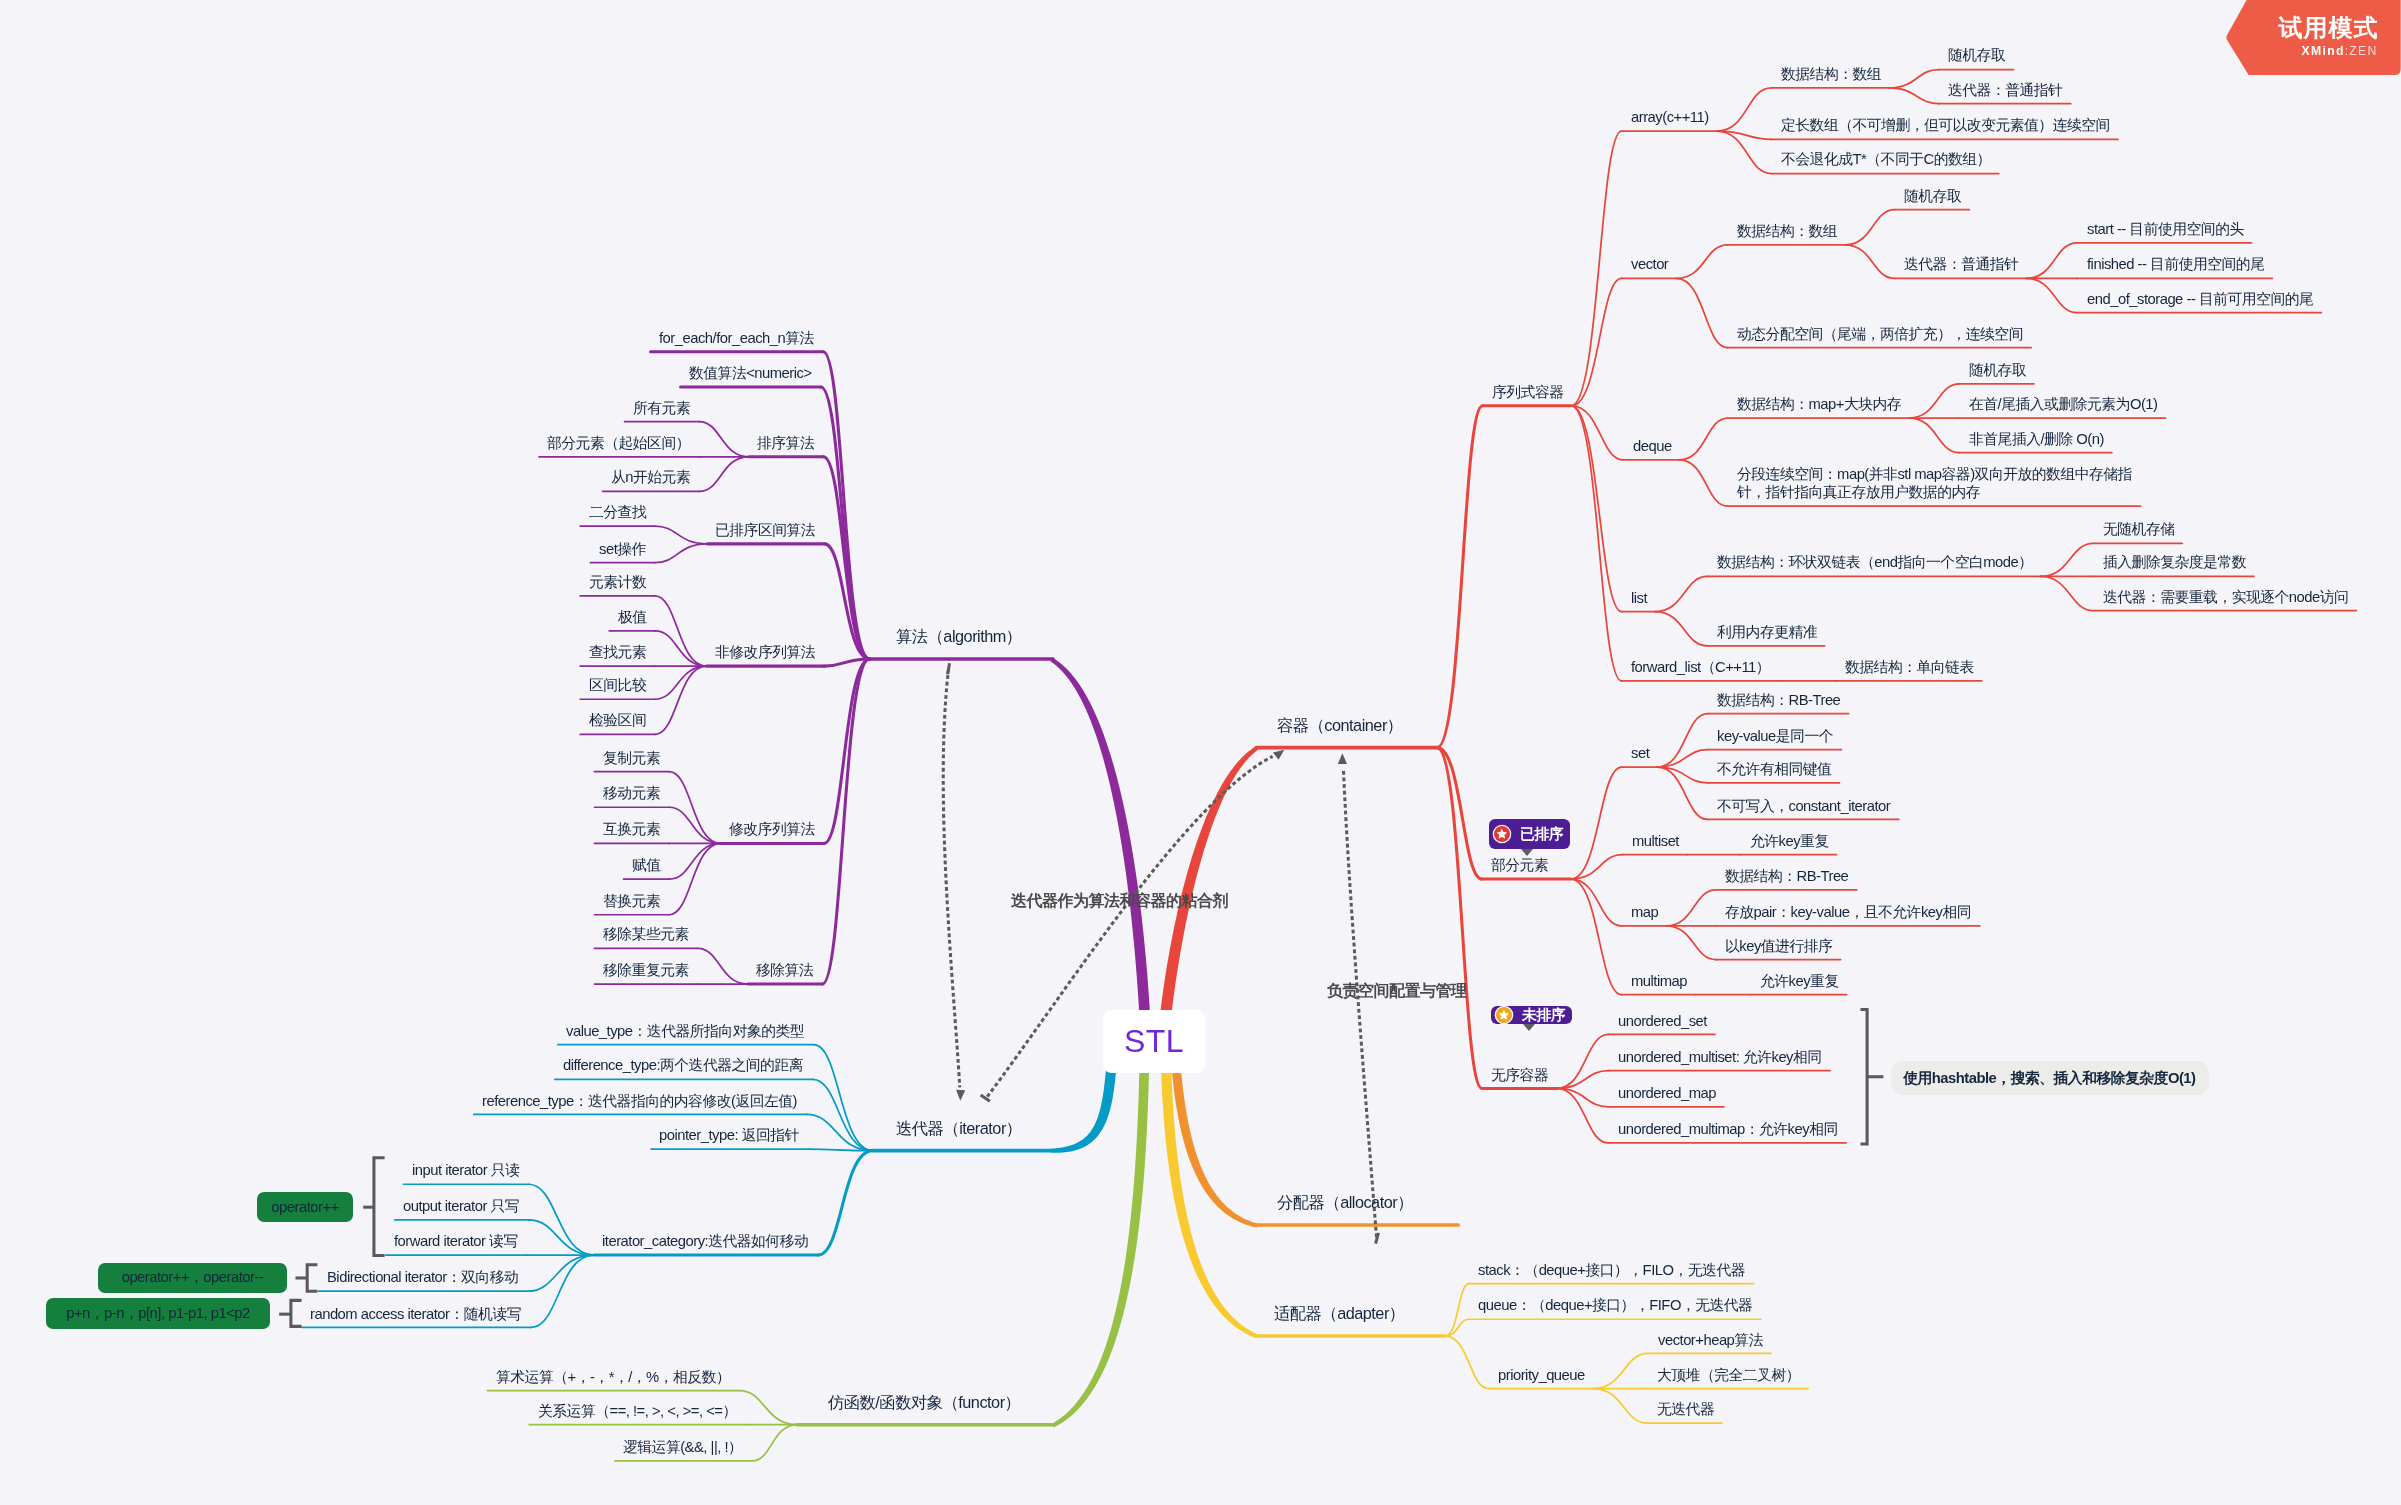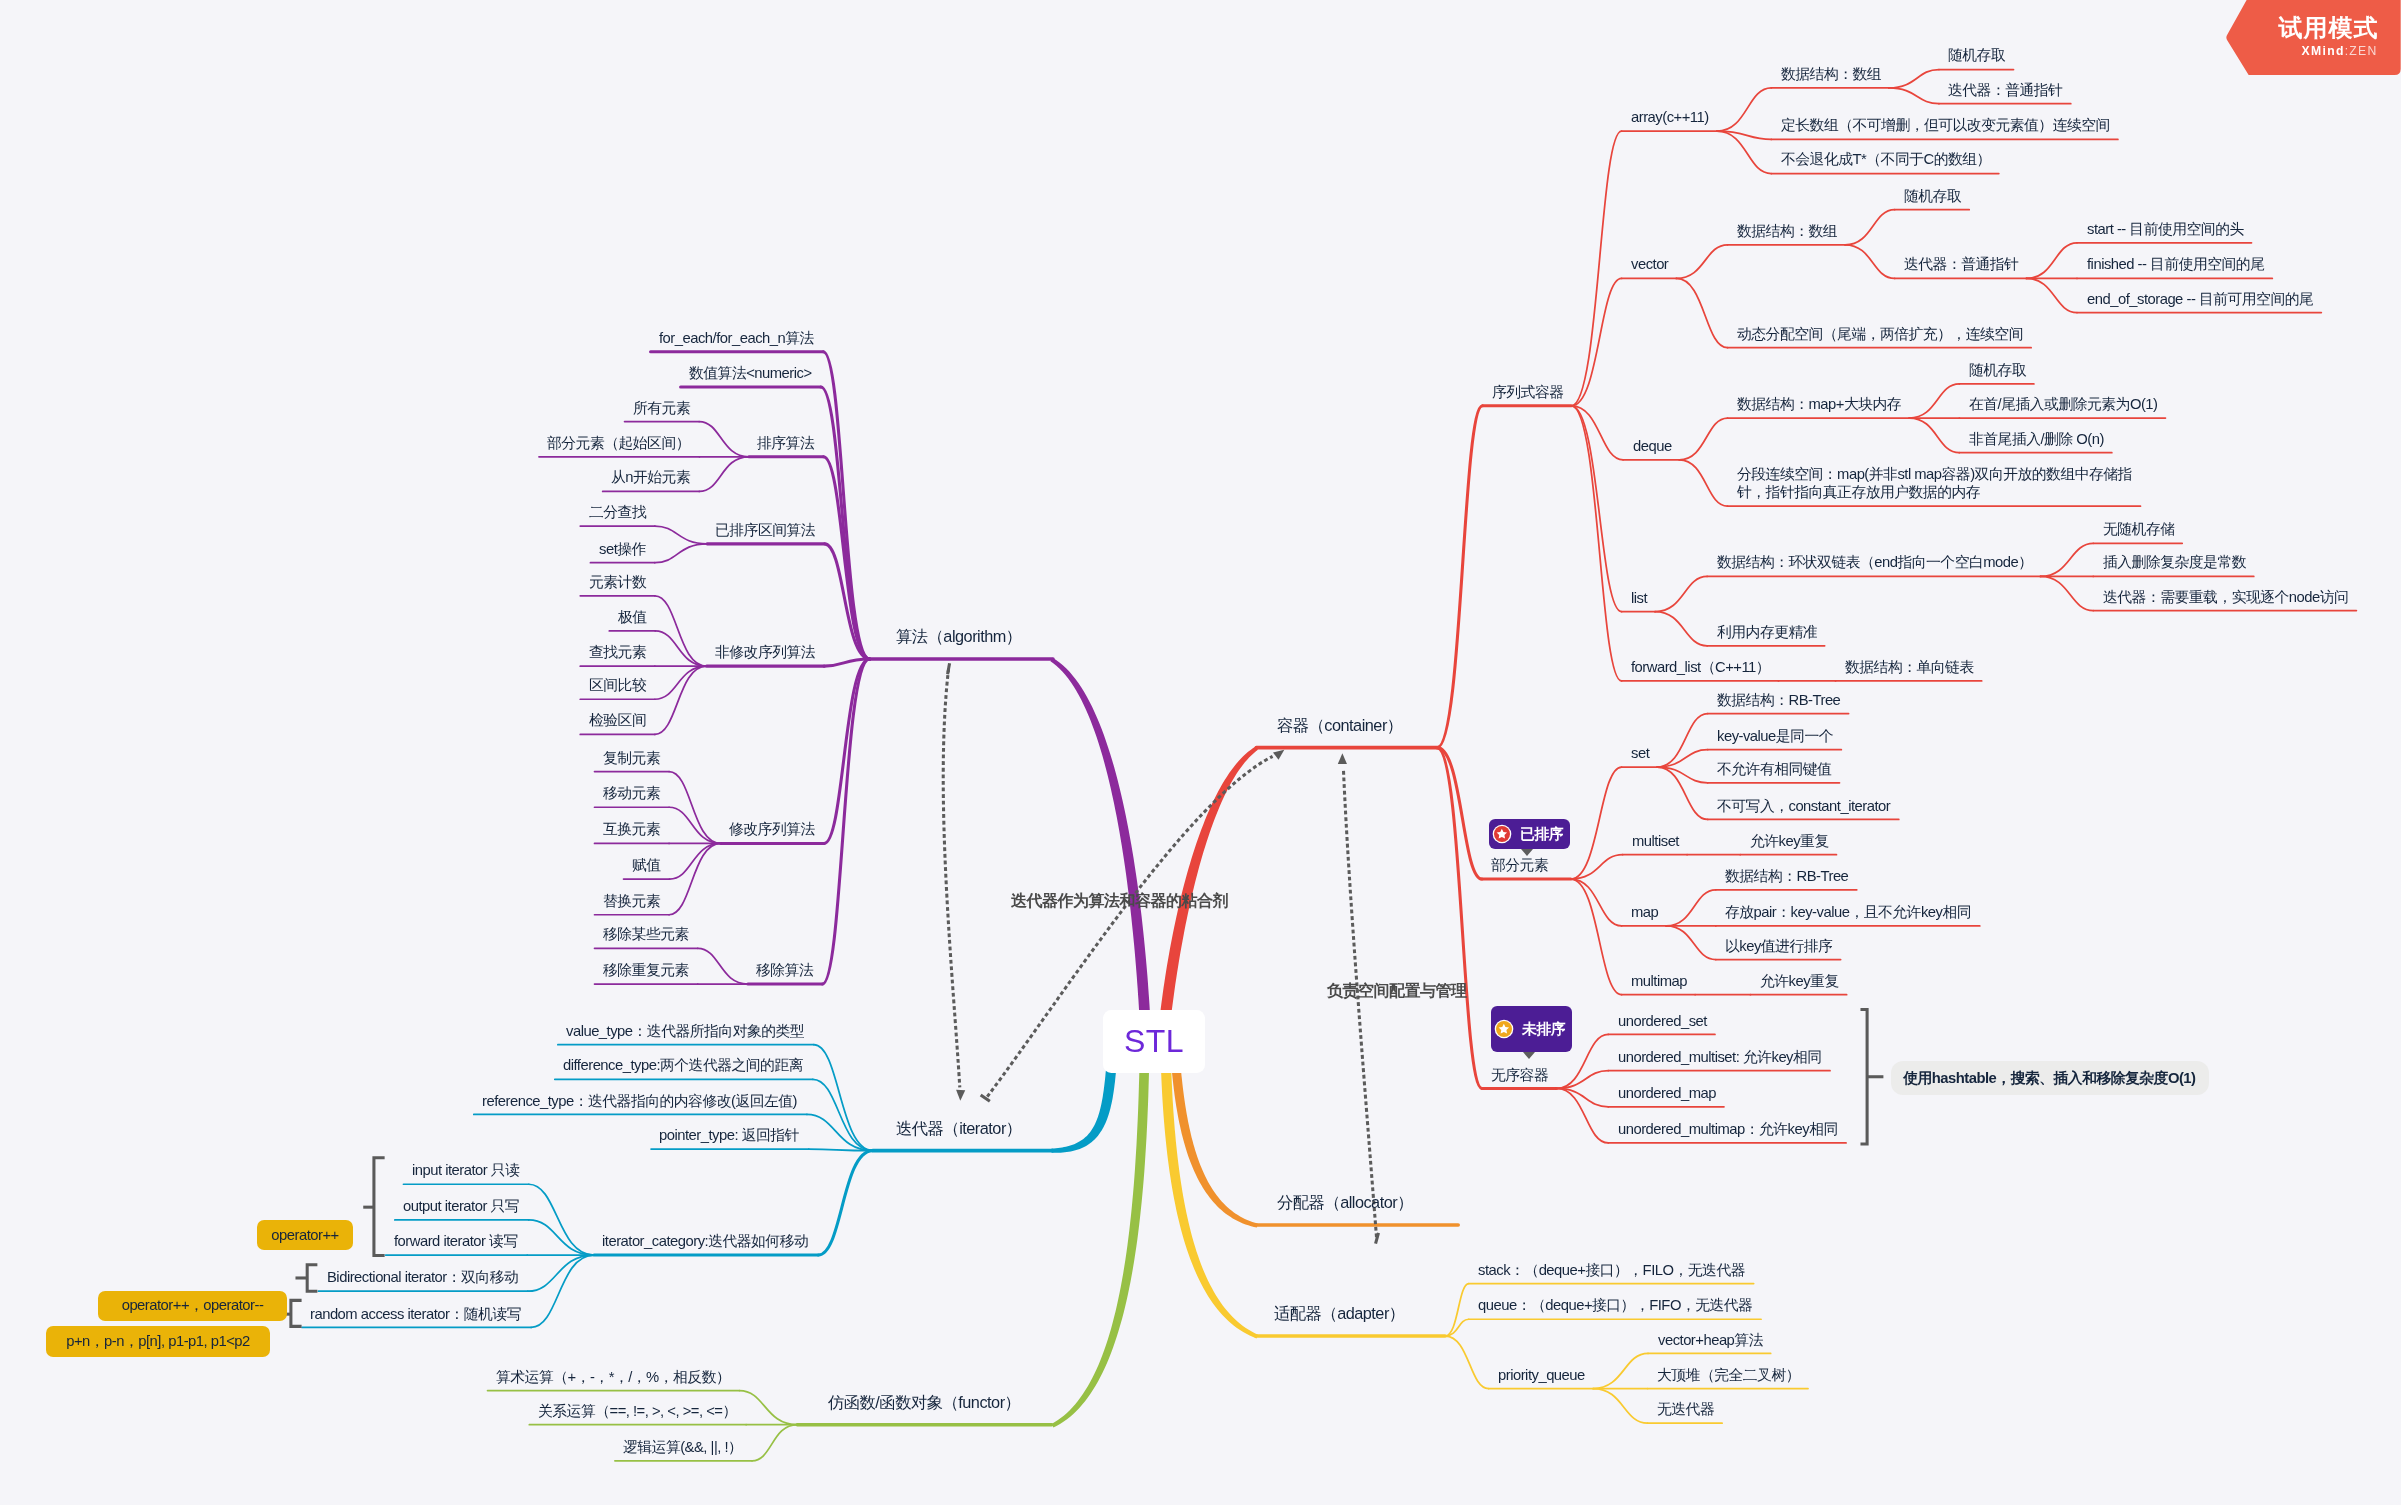--- a/index.html
+++ b/index.html
@@ -17,24 +17,24 @@
   .tag{position:absolute;background:#4c1d95;border-radius:6.1px;display:flex;
        align-items:center;color:#fff;font-weight:bold;padding:0 6.6px 0 5.1px;
        box-sizing:border-box;}
   .tag .tip{position:absolute;left:32px;top:100%;width:0;height:0;
        border-left:6.6px solid transparent;border-right:6.6px solid transparent;
        border-top:7.1px solid #5d5d5d;}
   .tag .ico{width:16.3px;height:16.3px;border-radius:50%;margin-right:9.7px;
        display:flex;align-items:center;justify-content:center;
        box-shadow:0 0 0 1.3px #ffffff;flex:0 0 auto;}
   .tag .lbl{font-size:14.8px;letter-spacing:-0.5px;}
-  .mlabel{position:absolute;background:#eab308;border-radius:7.1px;
+  .mlabel{position:absolute;background:#15803d;border-radius:7.1px;
        display:flex;align-items:center;justify-content:center;color:#15253c;
        font-size:14.8px;letter-spacing:-0.5px;box-sizing:border-box;
-       white-space:nowrap;overflow:visible;margin-top:28px;}
+       white-space:nowrap;overflow:visible;}
   .slabel{position:absolute;background:#ececeb;border-radius:5.6px;
        display:flex;align-items:center;color:#15253c;white-space:nowrap;
        font-size:14.8px;font-weight:bold;letter-spacing:-0.5px;padding:0 12.2px;box-sizing:border-box;}
   #trial{position:absolute;right:0;top:0;width:176px;height:87px;color:#fff;}
   #trial svg{position:absolute;left:0;top:0;}
   #trial .t1{position:absolute;right:22.4px;top:16.3px;font-size:24px;font-weight:bold;
        letter-spacing:1px;line-height:1;}
   #trial .t2{position:absolute;right:23.4px;top:45px;font-size:12.2px;letter-spacing:1.3px;line-height:1;}
   #trial .t2 b{font-weight:bold;}
   #trial .t2 i{font-style:normal;opacity:.75;font-weight:normal;}
@@ -339,21 +339,21 @@
     <div class="topic" style="font-size: 14.8px; left: 1717px; top: 798px;">不可写入，constant_iterator</div>
     <div class="topic" style="font-size: 14.8px; left: 1632px; top: 833px;">multiset</div>
     <div class="topic" style="font-size: 14.8px; left: 1750px; top: 833px;">允许key重复</div>
     <div class="topic" style="font-size: 14.8px; left: 1631px; top: 904px;">map</div>
     <div class="topic" style="font-size: 14.8px; left: 1725px; top: 868px;">数据结构：RB-Tree</div>
     <div class="topic" style="font-size: 14.8px; left: 1725px; top: 904px;">存放pair：key-value，且不允许key相同</div>
     <div class="topic" style="font-size: 14.8px; left: 1725px; top: 938px;">以key值进行排序</div>
     <div class="topic" style="font-size: 14.8px; left: 1631px; top: 973px;">multimap</div>
     <div class="topic" style="font-size: 14.8px; left: 1760px; top: 973px;">允许key重复</div>
     <div class="topic" style="font-size: 14.8px; left: 1491px; top: 1067px;">无序容器</div>
-    <div class="tag" style="left: 1491px; top: 1006px; height: 46px;">
+    <div class="tag" style="left: 1491px; top: 1006px; height: 18px;">
       <div class="ico" style="background: rgb(240, 168, 30);">
         <svg width="11.7" height="11.7" viewBox="0 0 24 24">
           <path fill="#fff" d="M12 1.4l3.3 6.8 7.4 1-5.4 5.2 1.3 7.4L12 18.3 5.4 21.8l1.3-7.4L1.3 9.2l7.4-1z"></path>
         </svg>
       </div>
       <span class="lbl">未排序</span>
       <div class="tip"></div>
     </div>
     <div class="slabel" style="left: 1891px; top: 1061px; width: 318px; height: 34px; border-radius: 12px;">使用hashtable，搜索、插入和移除复杂度O(1)</div>
     <div class="topic" style="font-size: 14.8px; left: 1618px; top: 1013px;">unordered_set</div>

